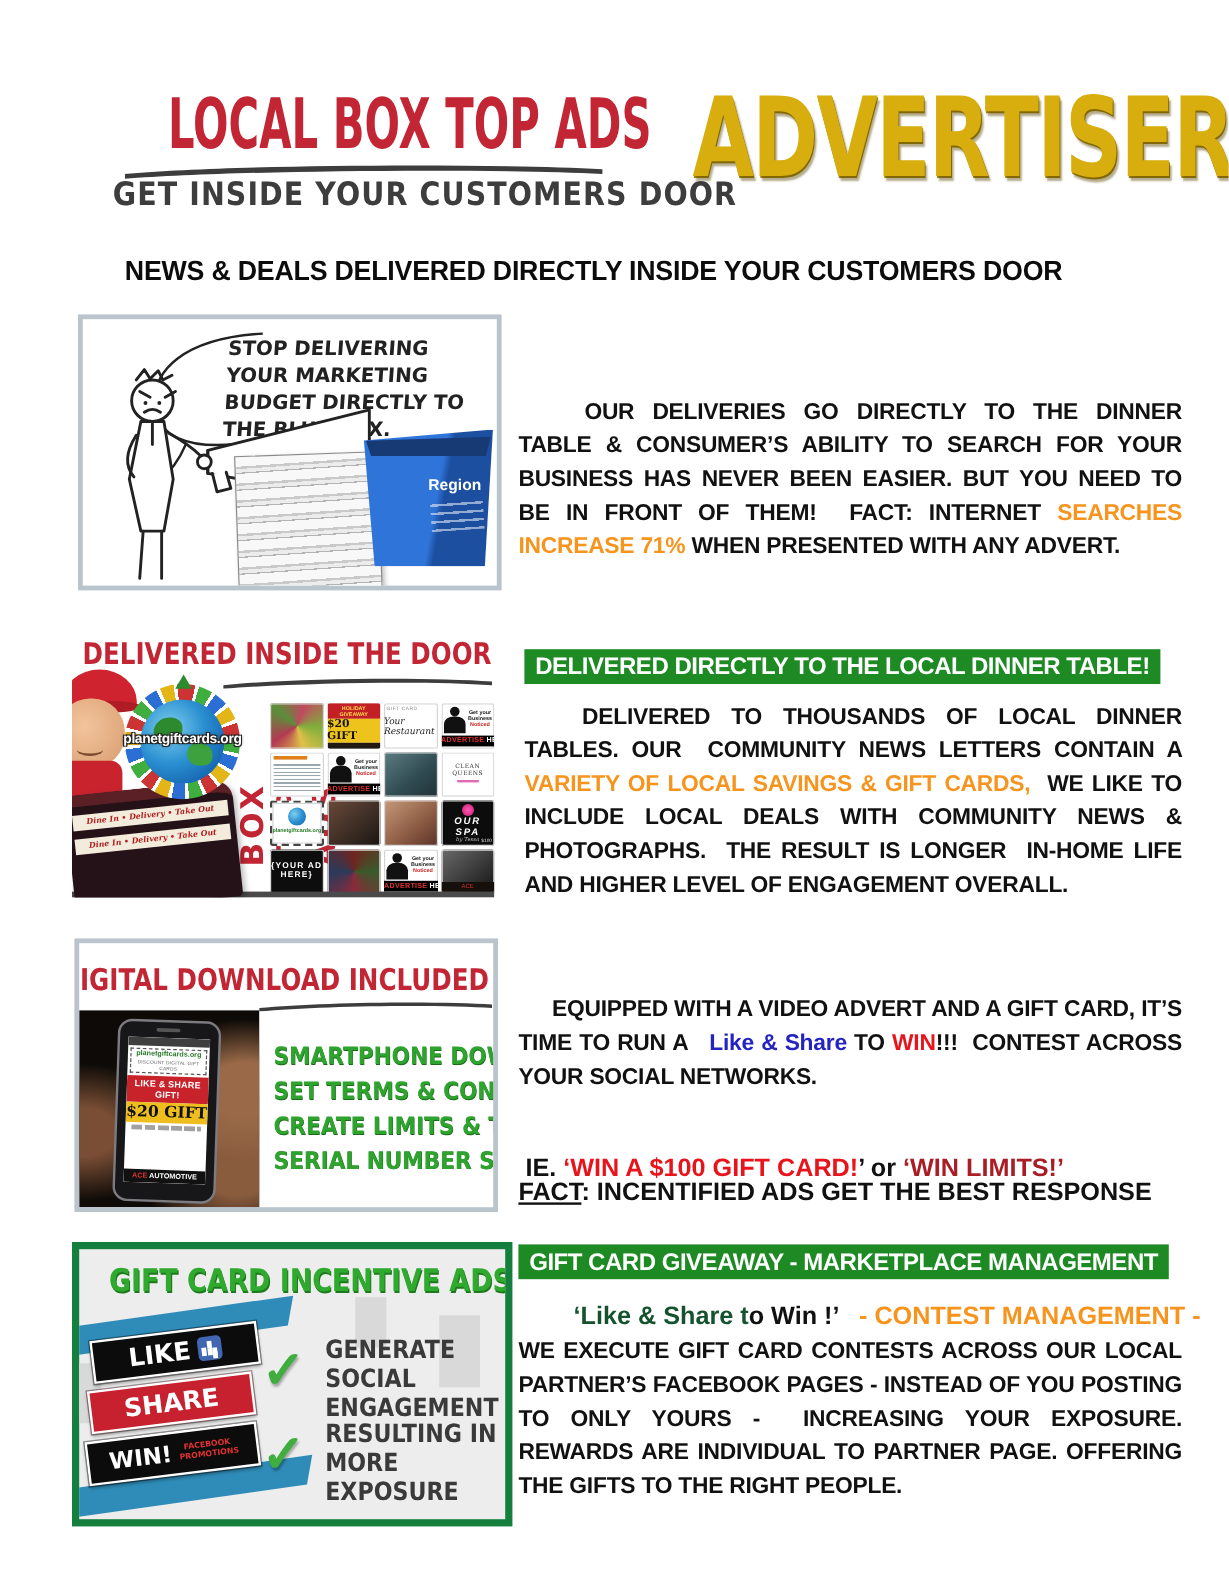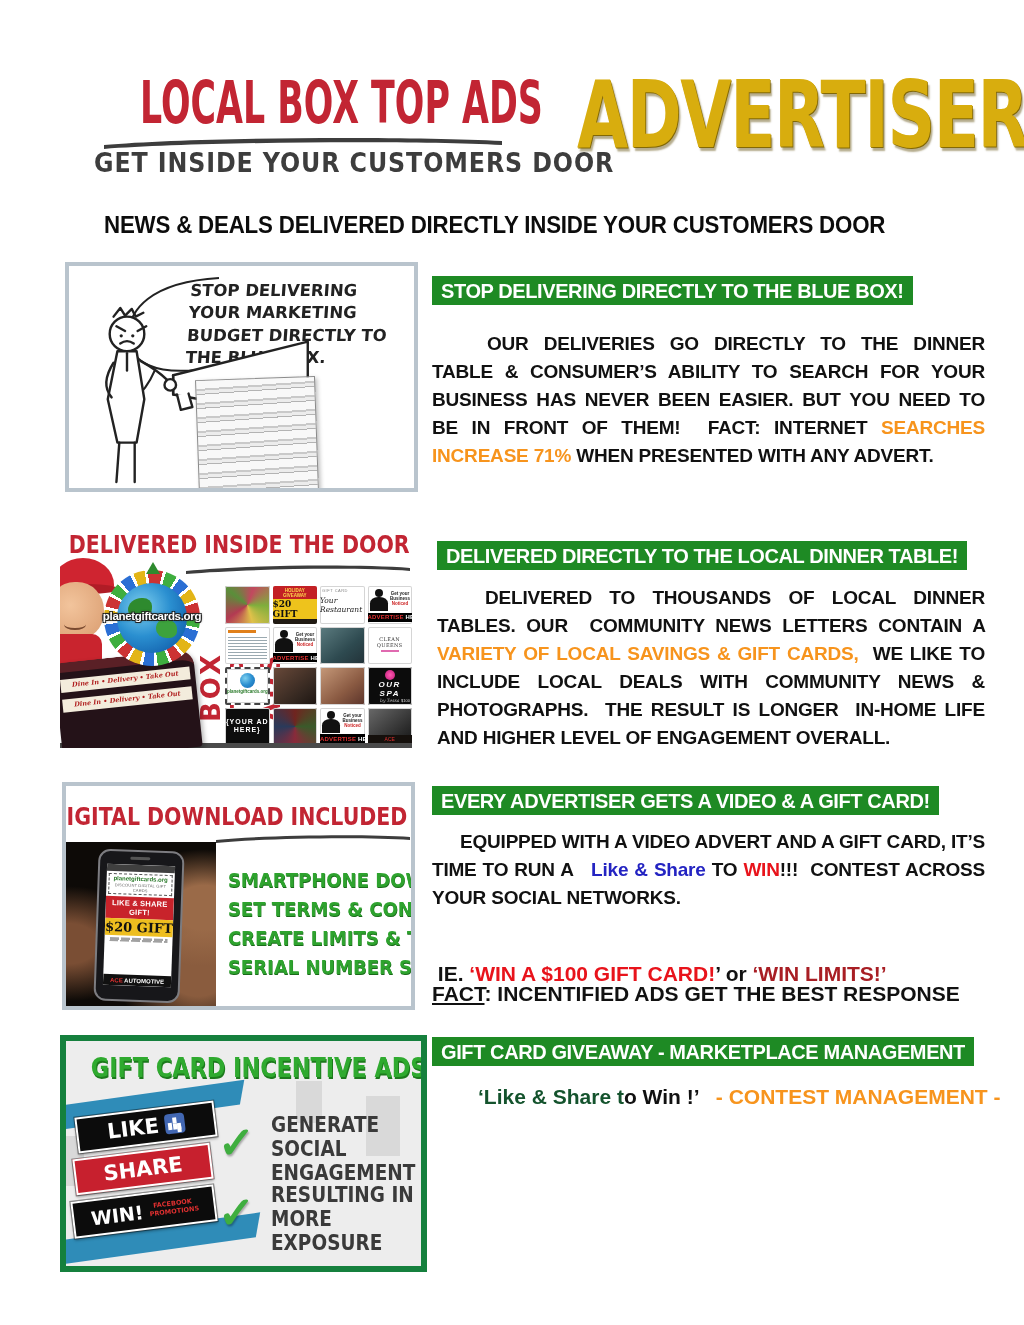--- a/index.html
+++ b/index.html
@@ -213,22 +213,25 @@
           <path d="M60,145 L60,186"></path>
         <path d="M38,62 Q24,84 36,98"></path>
         <path d="M66,60 Q84,70 94,80"></path>
         <path d="M100,75 L240,40 L240,120 L100,95 Z" fill="#fff"></path>
         <path d="M100,75 L100,95"></path>
         <path d="M104,95 l4,16 l12,-3 l-4,-14" fill="#fff"></path>
         <circle cx="97" cy="85" r="6" fill="#fff"></circle>
       </g>
     </svg>
     <div class="abs papers"></div>
+    <div class="abs bluebox">
+      <span class="bin-label">Region</span>
+      <span class="bin-marks"></span>
+    </div>
   </div>
-  <div class="abs banner" style="left:432px;top:276px;">STOP DELIVERING DIRECTLY TO THE BLUE BOX!</div>
   <div class="abs bodytext" style="left:432px;top:330px;text-indent:55px;"><span style="color: rgb(17, 17, 17);">OUR DELIVERIES GO DIRECTLY TO THE DINNER TABLE &amp; CONSUMER’S ABILITY TO SEARCH FOR YOUR BUSINESS HAS NEVER BEEN EASIER. BUT YOU NEED TO BE IN FRONT OF THEM!  FACT: INTERNET </span><span style="color: rgb(247, 148, 29);">SEARCHES INCREASE 71%</span><span style="color: rgb(17, 17, 17);"> WHEN PRESENTED WITH ANY ADVERT.</span></div>
 
   <div class="fig" style="left:60px;top:530px;width:352px;height:218px;">
     <div class="f2-title figtitle comic">DELIVERED INSIDE THE DOOR</div>
     <svg class="abs f2-swoosh" viewBox="0 0 226 10">
       <path class="swoosh" d="M0,7 C60,1 170,0 224,4 L224,7 C170,3 60,5 0,10 Z"></path>
     </svg>
     <div class="abs dman-cap"></div>
     <div class="abs dman-face"></div>
     <div class="abs dman-shirt"></div>
@@ -318,21 +321,20 @@
           <div class="fineline"></div>
           <div class="merchant"><span class="ared">ACE</span><span> AUTOMOTIVE</span></div>
         </div>
       </div>
     </div>
     <div class="checkrow comic" style="top:84px;">SMARTPHONE DOWNLOAD</div>
     <div class="checkrow comic" style="top:113px;">SET TERMS &amp; CONDITIONS</div>
     <div class="checkrow comic" style="top:142px;">CREATE LIMITS &amp; TRACKING</div>
     <div class="checkrow comic" style="top:171px;">SERIAL NUMBER SECURITY</div>
   </div>
-  <div class="abs banner" style="left:432px;top:786px;">EVERY ADVERTISER GETS A VIDEO &amp; A GIFT CARD!</div>
   <div class="abs bodytext" style="left:432px;top:828px;text-indent:28px;"><span style="color: rgb(17, 17, 17);">EQUIPPED WITH A VIDEO ADVERT AND A GIFT CARD, IT’S TIME TO RUN A   </span><span style="color: rgb(36, 36, 194);">Like &amp; Share</span><span style="color: rgb(17, 17, 17);"> TO </span><span style="color: rgb(232, 19, 27);">WIN</span><span style="color: rgb(17, 17, 17);">!!!  CONTEST ACROSS YOUR SOCIAL NETWORKS.</span></div>
   <div class="abs line" style="left:432px;top:982px;font-size:21px;"><span style="color: rgb(17, 17, 17); text-decoration: underline;">FACT</span><span style="color: rgb(17, 17, 17);">: INCENTIFIED ADS GET THE BEST RESPONSE</span></div>
   <div class="abs line" style="left:432px;top:962px;font-size:21px;"><span style="color: rgb(17, 17, 17);"> IE. </span><span style="color: rgb(232, 19, 27);">‘WIN A $100 GIFT CARD!</span><span style="color: rgb(17, 17, 17);">’ or </span><span style="color: rgb(168, 30, 36);">‘WIN LIMITS!’</span></div>
 
   <div class="fig fig4" style="left:60px;top:1035px;width:355px;height:225px;">
     <div class="bld" style="left:230px;top:40px;width:26px;height:42px;"></div>
     <div class="bld" style="left:300px;top:55px;width:34px;height:60px;"></div>
     <div class="bld" style="left:-4px;top:95px;width:22px;height:50px;"></div>
     <div class="f4-title comic">GIFT CARD INCENTIVE ADS</div>
     <div class="stripe" style="left:-8px;top:52px;width:185px;height:24px;"></div>
@@ -348,14 +350,15 @@
       <span>WIN!</span>
       <span class="win-sub">FACEBOOK PROMOTIONS</span>
     </div>
     <span class="checkmark" style="left:152px;top:80px;">✓</span>
     <div class="f4-text comic" style="left:205px;top:72px;">GENERATE SOCIAL ENGAGEMENT</div>
     <span class="checkmark" style="left:152px;top:150px;">✓</span>
     <div class="f4-text comic" style="left:205px;top:142px;">RESULTING IN MORE EXPOSURE</div>
   </div>
   <div class="abs banner" style="left:432px;top:1037px;">GIFT CARD GIVEAWAY - MARKETPLACE MANAGEMENT</div>
   <div class="abs line" style="left:432px;top:1085px;font-size:21px;padding-left:46px;"><span style="color: #14532d;">‘Like &amp; Share t</span><span style="color: rgb(17, 17, 17);">o Win !’   </span><span style="color: rgb(247, 148, 29);">- CONTEST MANAGEMENT -</span></div>
+  <div class="abs bodytext" style="left:432px;top:1113px;"><span style="color: rgb(17, 17, 17);">WE EXECUTE GIFT CARD CONTESTS ACROSS OUR LOCAL PARTNER’S FACEBOOK PAGES - INSTEAD OF YOU POSTING TO ONLY YOURS -  INCREASING YOUR EXPOSURE. REWARDS ARE INDIVIDUAL TO PARTNER PAGE. OFFERING THE GIFTS TO THE RIGHT PEOPLE.</span></div>
 
 </div>
 
 </body></html>

